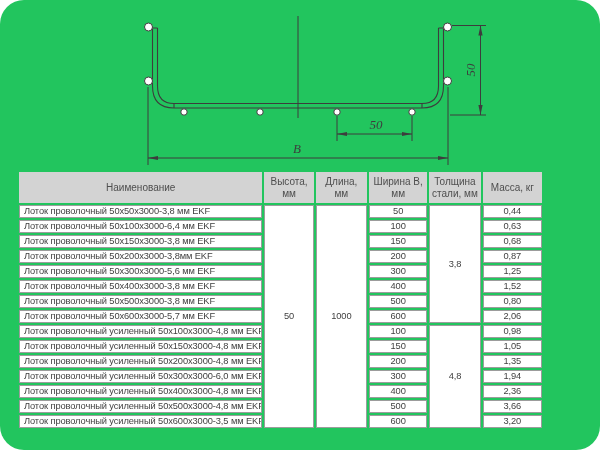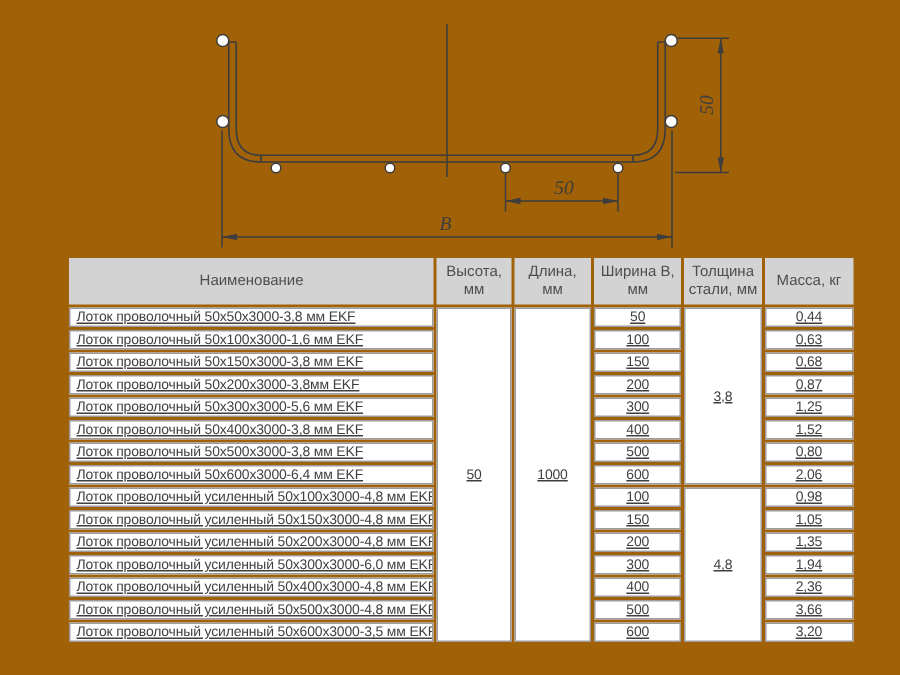--- a/index.html
+++ b/index.html
@@ -1,46 +1,46 @@
 <!DOCTYPE html>
 <html><head>
 <meta charset="utf-8">
 <style>
   html,body { margin:0; padding:0; }
   body {
     width:600px; height:450px; background:#ffffff;
     font-family:"Liberation Sans", sans-serif;
     -webkit-font-smoothing:antialiased;
   }
-  .canvas { position:relative; width:600px; height:450px; background:#a16207; overflow:hidden; }
+  .canvas { position:relative; width:600px; height:450px; background:#22c55e; overflow:hidden;border-radius:24px; }
 
   svg.drawing { position:absolute; left:0; top:0; }
   .dim-label {
     font-family:"Liberation Serif", serif;
     font-style:italic;
     font-size:13px;
     fill:#3d3d3d;
     text-anchor:middle;
   }
 
   table.spec {
-    position:absolute; left:44px; top:170px; width:527px;
+    position:absolute; left:17px; top:170px; width:527px;
     border-collapse:separate; border-spacing:2px; table-layout:fixed;
   }
   table.spec th {
     background:#d3d3d3; border:none;
     color:#4e4e4e; font-weight:normal; font-size:10px; line-height:12px;
     text-align:center; vertical-align:middle;
     height:29px; padding:1px 2px;
   }
   table.spec td {
     border:1px solid #9c9c9c; background:#fff;
     color:#3f3f3f; font-size:9.3px; line-height:11px; letter-spacing:-0.1px;
     text-align:center; vertical-align:middle;
-    height:11px; padding:0 2px; overflow:hidden; white-space:nowrap;text-decoration:underline;
+    height:11px; padding:0 2px; overflow:hidden; white-space:nowrap;
   }
   table.spec td.name { text-align:left; padding-left:4px; }
 </style>
 </head>
 <body>
 
 <div class="canvas">
 
   <svg class="drawing" width="600" height="170" viewBox="0 0 600 170">
 
@@ -120,21 +120,21 @@
     <tbody id="spec-body">
         <tr>
           <td class="name">Лоток проволочный 50х50х3000-3,8 мм EKF</td>
           <td rowspan="15">50</td>
           <td rowspan="15">1000</td>
           <td>50</td>
           <td rowspan="8">3,8</td>
           <td>0,44</td>
         </tr>
         <tr>
-          <td class="name">Лоток проволочный 50х100х3000-1,6 мм EKF</td>
+          <td class="name">Лоток проволочный 50х100х3000-6,4 мм EKF</td>
           <td>100</td>
           <td>0,63</td>
         </tr>
         <tr>
           <td class="name">Лоток проволочный 50х150х3000-3,8 мм EKF</td>
           <td>150</td>
           <td>0,68</td>
         </tr>
         <tr>
           <td class="name">Лоток проволочный 50х200х3000-3,8мм EKF</td>
@@ -150,21 +150,21 @@
           <td class="name">Лоток проволочный 50х400х3000-3,8 мм EKF</td>
           <td>400</td>
           <td>1,52</td>
         </tr>
         <tr>
           <td class="name">Лоток проволочный 50х500х3000-3,8 мм EKF</td>
           <td>500</td>
           <td>0,80</td>
         </tr>
         <tr>
-          <td class="name">Лоток проволочный 50х600х3000-6,4 мм EKF</td>
+          <td class="name">Лоток проволочный 50х600х3000-5,7 мм EKF</td>
           <td>600</td>
           <td>2,06</td>
         </tr>
         <tr>
           <td class="name">Лоток проволочный усиленный 50х100х3000-4,8 мм EKF</td>
           <td>100</td>
           <td rowspan="7">4,8</td>
           <td>0,98</td>
         </tr>
         <tr>

